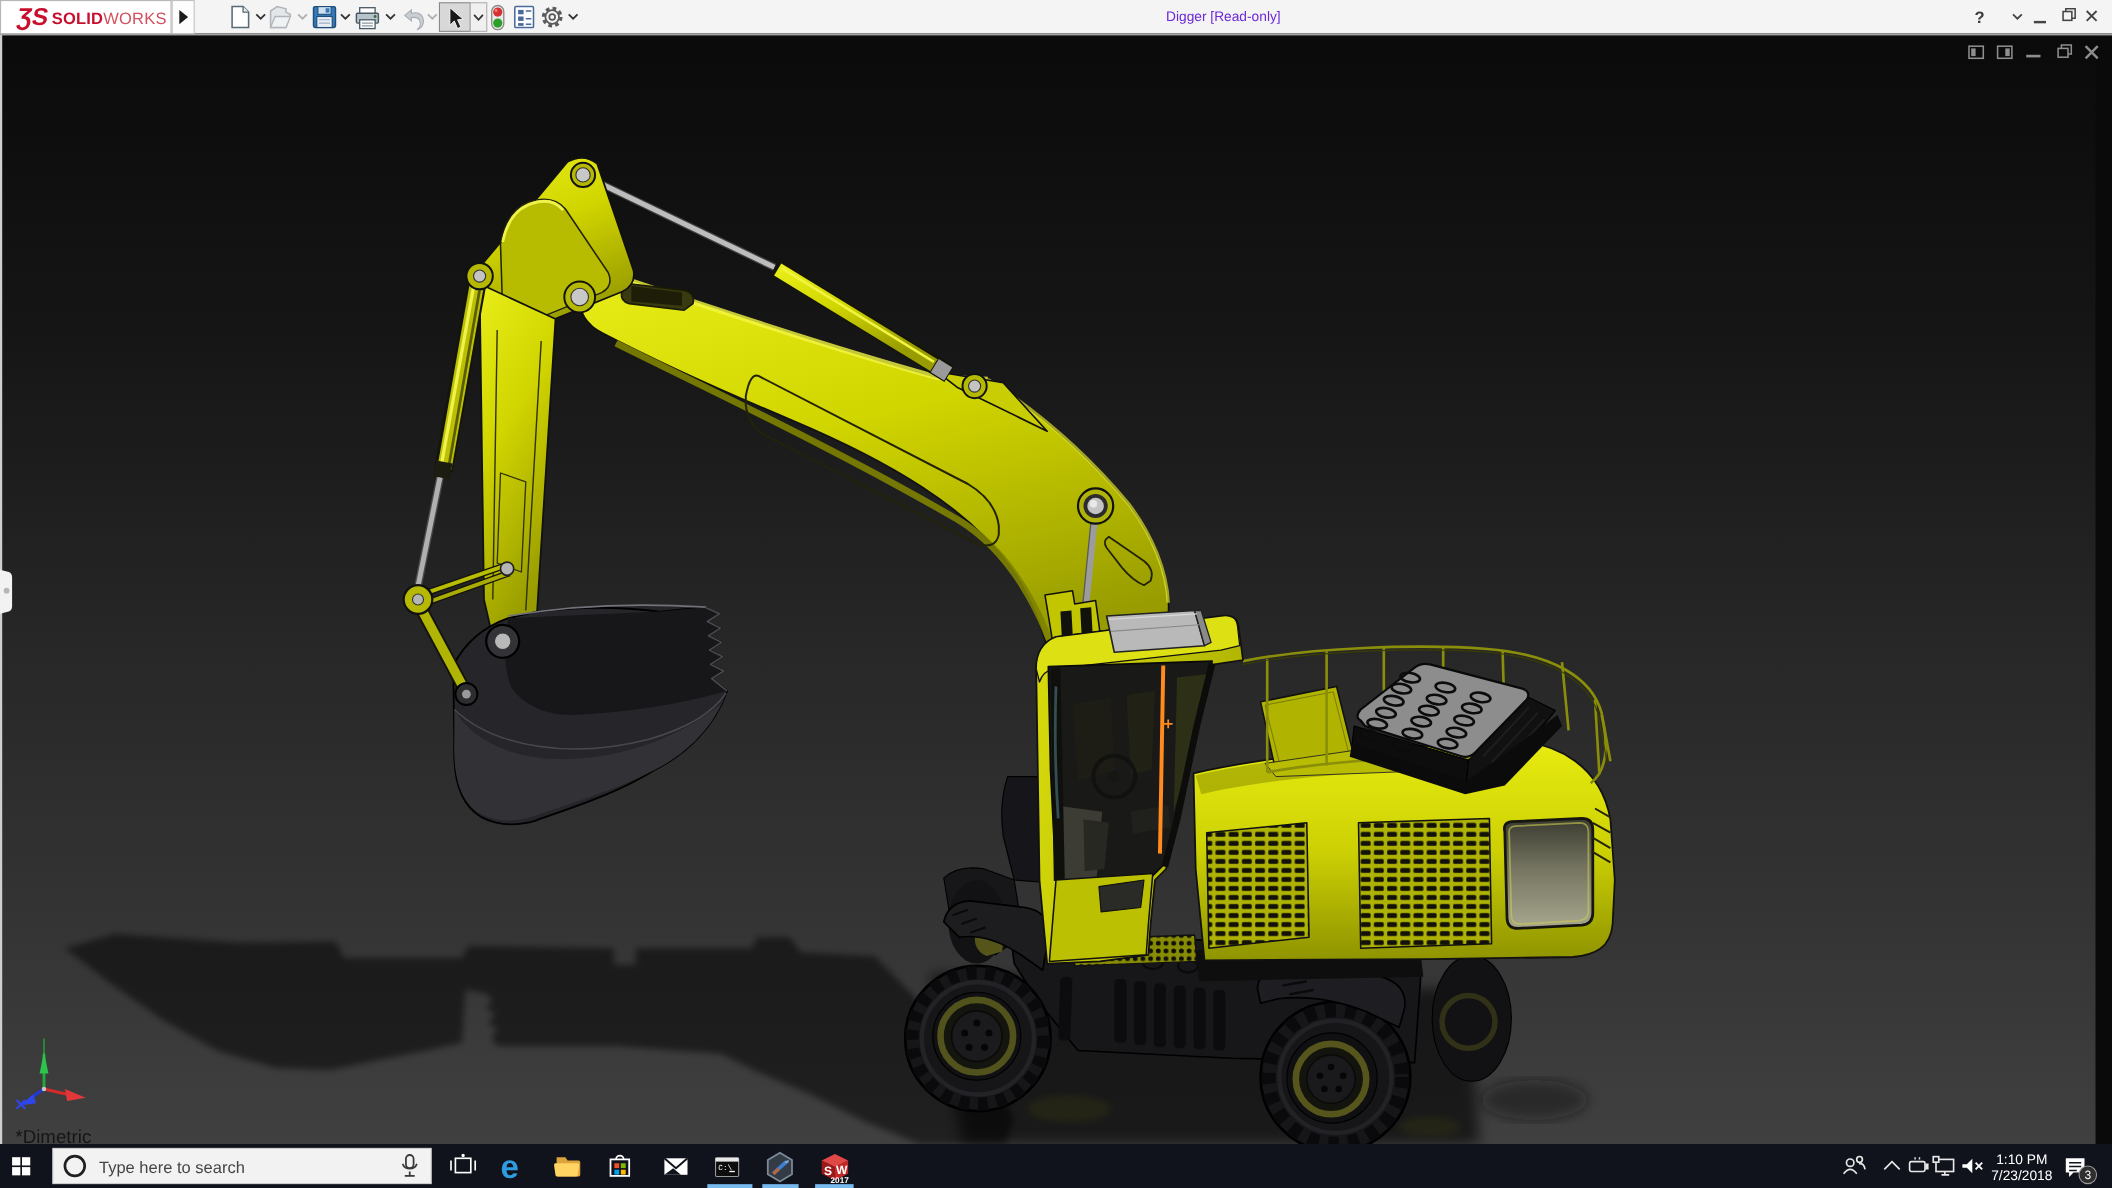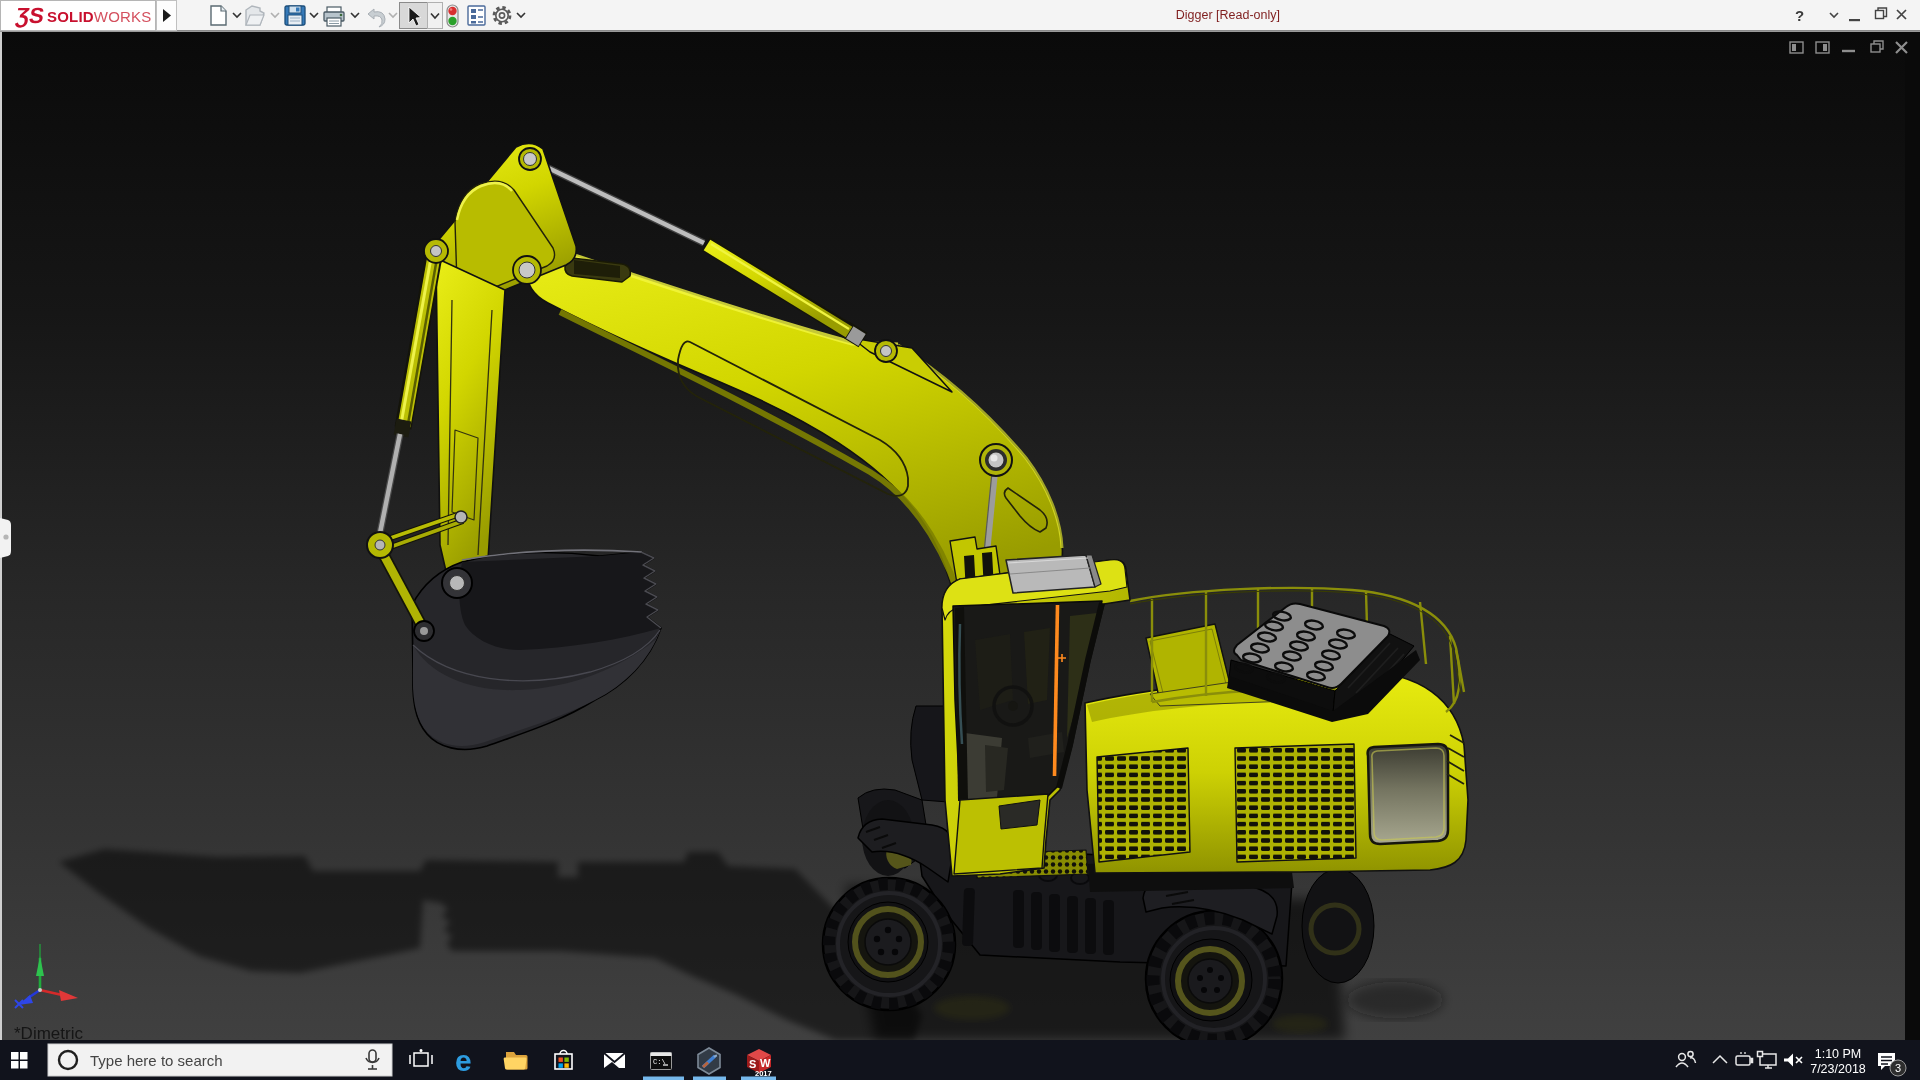--- a/index.html
+++ b/index.html
@@ -1,17 +1,17 @@
 <!DOCTYPE html>
 <html><head>
 <meta charset="utf-8">
 <style>
 html,body{margin:0;padding:0;width:1920px;height:1080px;overflow:hidden;background:#000;font-family:"Liberation Sans",sans-serif;}
 #toolbar{position:absolute;left:0;top:0;width:1920px;height:31px;background:#f4f4f4;border-bottom:1px solid #9a9a9a;}
-#title{position:absolute;left:1060px;top:8px;width:220px;text-align:right;font-size:12.5px;color:#7f1d1d;}
+#title{position:absolute;left:1060px;top:8px;width:220px;text-align:left;font-size:12.5px;color:#6d28d9;}
 #viewport{position:absolute;left:0;top:31px;width:1920px;height:1024px;}
 #taskbar{position:absolute;left:0;top:1040px;width:1528px;height:40px;background:#11131c;}
 .abs{position:absolute;}
 </style>
 </head>
 <body>
 <div id="viewport">
 <svg width="1920" height="1009" viewBox="0 31 1920 1009">
 <defs>
 <linearGradient id="bgg" x1="0" y1="0" x2="0" y2="1">

